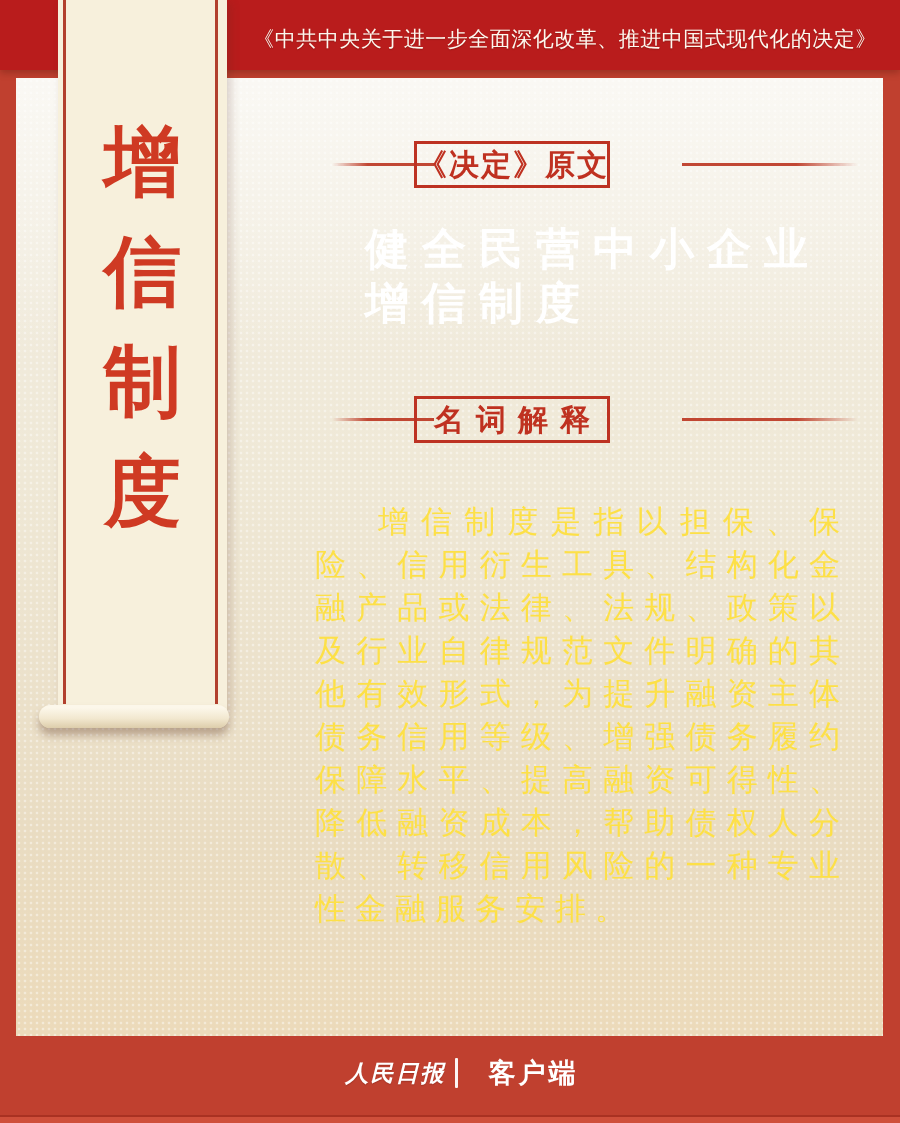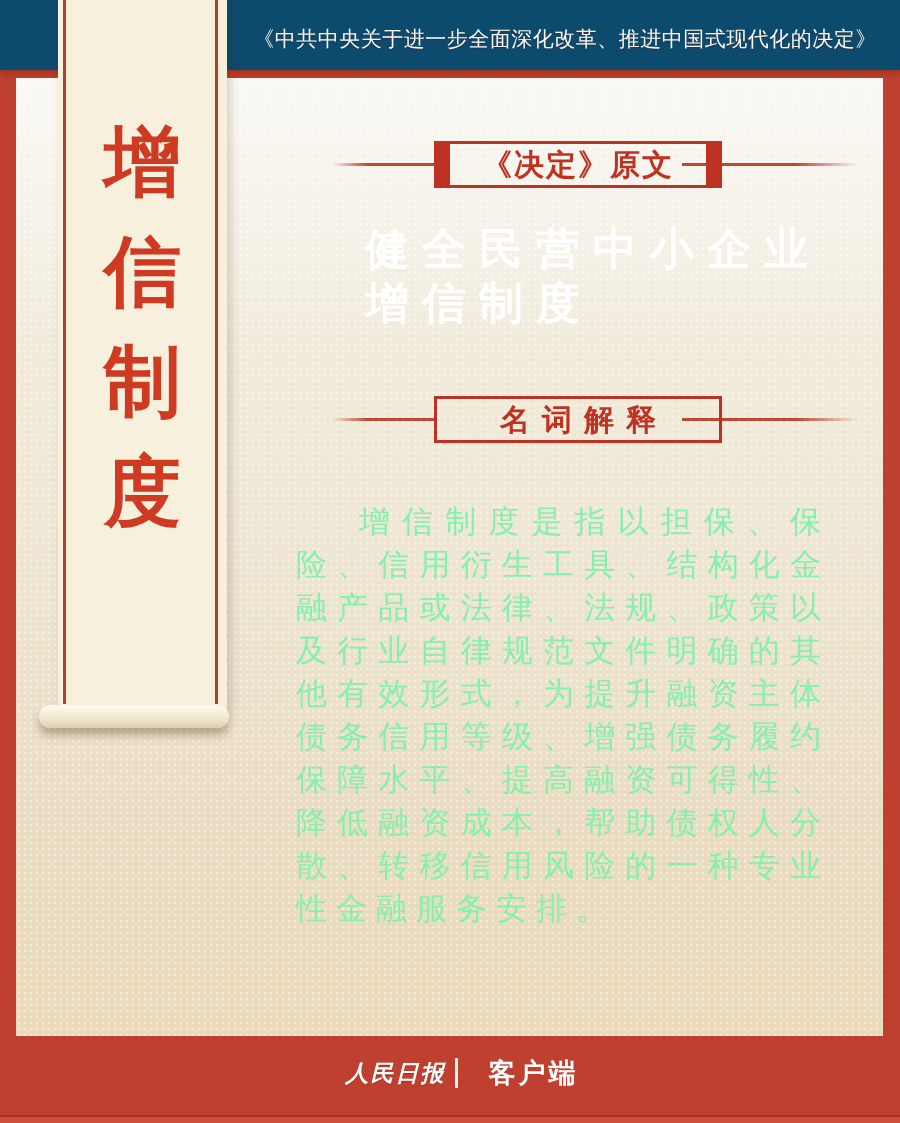--- a/index.html
+++ b/index.html
@@ -11,21 +11,21 @@
     width: 900px; height: 1123px;
     margin: 0 auto;
     background: #c0402f;
     overflow: hidden;
   }
 
   
   .top-banner {
     position: absolute; left: 0; top: 0;
     width: 900px; height: 70px;
-    background: #0c4a6e;
+    background: #b91c1c;
     box-shadow: 0 3px 7px rgba(60,10,5,.28);
     z-index: 1;
   }
   .top-banner-text {
     position: absolute; left: 230px; right: 0; top: 0; height: 78px;
     display: flex; align-items: center; justify-content: center;
     color: #fdf8ef;
     font-size: 21px;
     letter-spacing: 0.5px;
     font-family: "DejaVu Serif", serif;
@@ -73,22 +73,22 @@
     position: absolute; left: 39px; top: 705px;
     width: 190px; height: 23px;
     border-radius: 12px;
     background: linear-gradient(180deg, #fcf7ea 12%, #f2e8d0 58%, #ddcdab 100%);
     box-shadow: 0 7px 9px rgba(100,60,40,.38);
     z-index: 4;
   }
 
   
   .badge {
-    position: absolute; left: 434px;
-    width: 288px; height: 47px;
+    position: absolute; left: 414px;
+    width: 196px; height: 47px;
     border: 3px solid #bd3222;
     display: flex; align-items: stretch;
     z-index: 2;
   }
   .badge-cap { width: 13px; background: #bd3222; }
   .badge-label {
     flex: 1;
     display: flex; align-items: center; justify-content: center;
     font-size: 30px; line-height: 41px;
     color: #bf3120; font-weight: bold;
@@ -115,25 +115,25 @@
     letter-spacing: 13px;
     font-weight: bold;
     color: #ffffff;
     font-family: "DejaVu Serif", serif;
     white-space: pre-line;
     z-index: 2;
   }
 
   
   .body-text {
-    position: absolute; left: 296px; top: 500px;
+    position: absolute; left: 315px; top: 500px;
     width: 534px;
     font-size: 31px; line-height: 43px;
     letter-spacing: 9px;
-    color: #86efac;
+    color: #fde047;
     font-family: "DejaVu Serif", serif;
     text-align: justify;
     text-justify: inter-ideograph;
     text-indent: 63px;
     z-index: 2;
   }
 
   
   .footer-brand {
     position: absolute; left: 0; top: 1054px; width: 900px; height: 38px;

